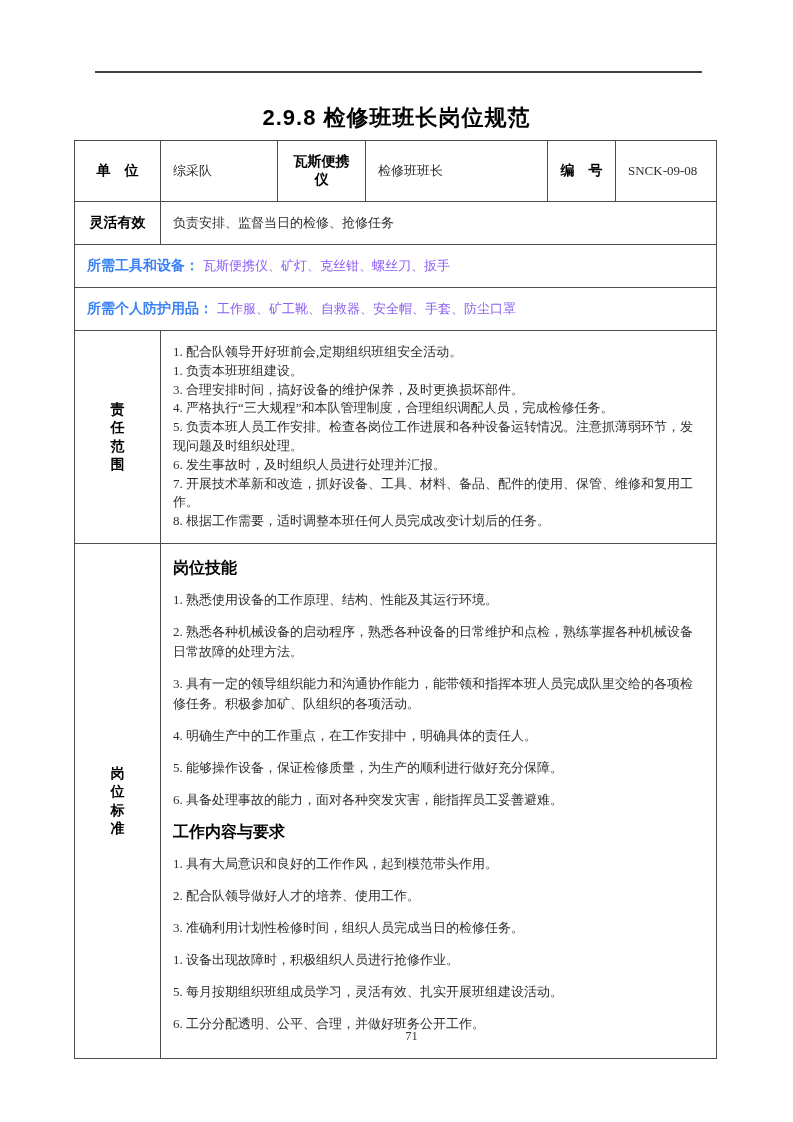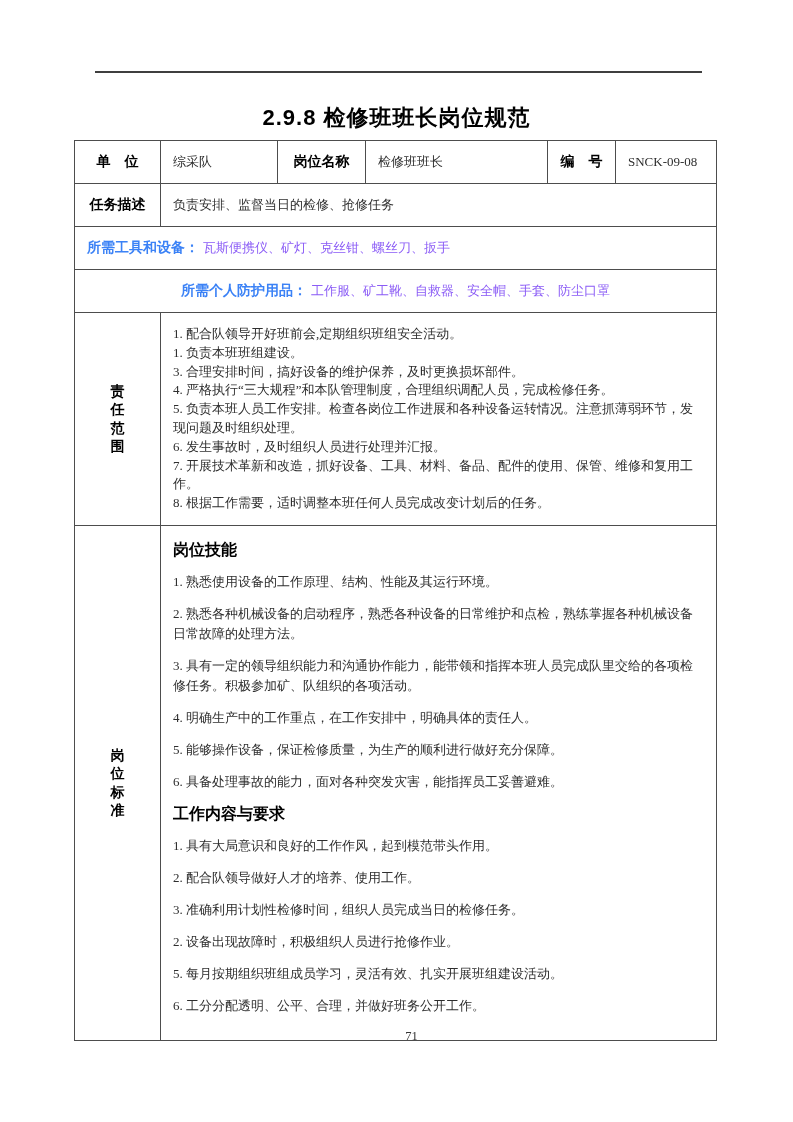--- a/index.html
+++ b/index.html
@@ -11,21 +11,21 @@
   .title{
     position:absolute;top:103px;left:0;width:100%;margin:0;text-align:center;
     font-family:"Liberation Sans","DejaVu Sans",sans-serif;font-weight:bold;
     font-size:22px;letter-spacing:1px;color:#000;
   }
   table.spec{
     position:absolute;left:74px;top:140px;width:642px;height:882px;
     border-collapse:collapse;table-layout:fixed;
   }
   table.spec td{border:1.5px solid #4d4d4d;padding:12px;overflow:hidden;}
-  .r1{height:38px;}.r2{height:35px;}.r3{height:35px;}.r4{height:24px;text-align:center;}
+  .r1{height:38px;}.r2{height:35px;}.r3{height:35px;}.r4{height:24px;}
   .r5{height:80px;}.r6{height:158px;}
   .cell-label{
     font-family:"Liberation Sans","DejaVu Sans",sans-serif;font-weight:bold;
     font-size:14px;text-align:center;vertical-align:middle;color:#000;
   }
   .cell-value{font-size:13px;padding:2px 4px 2px 9px;vertical-align:middle;color:#2e2e2e;}
   .inline-cell{padding:2px 6px 2px 8px;vertical-align:middle;font-size:13px;}
   .inline-label{
     font-family:"Liberation Sans","DejaVu Sans",sans-serif;font-weight:bold;
     font-size:14px;color:#3b82f6;
@@ -66,27 +66,27 @@
         <col style="width:117px">
         <col style="width:88px">
       <col style="width:182px">
         <col style="width:68px">
         <col style="width:101px">
     </colgroup>
     <tbody>
         <tr class="r1">
       <td class="cell-label">单　位</td>
       <td class="cell-value">综采队</td>
-      <td class="cell-label">岗位名称</td>
+      <td class="cell-label">瓦斯便携仪</td>
       <td class="cell-value">检修班班长</td>
       <td class="cell-label">编　号</td>
       <td class="cell-value">SNCK-09-08</td>
     </tr>
     <tr class="r2">
-      <td class="cell-label">任务描述</td>
+      <td class="cell-label">灵活有效</td>
       <td class="cell-value" colspan="5">负责安排、监督当日的检修、抢修任务</td>
     </tr>
     <tr class="r3">
       <td class="inline-cell" colspan="6">
         <span class="inline-label">所需工具和设备：</span><span class="inline-value">瓦斯便携仪、矿灯、克丝钳、螺丝刀、扳手</span>
       </td>
     </tr>
     <tr class="r4">
       <td class="inline-cell" colspan="6">
         <span class="inline-label">所需个人防护用品：</span><span class="inline-value">工作服、矿工靴、自救器、安全帽、手套、防尘口罩</span>
@@ -119,21 +119,21 @@
               <div class="std-item">3. 具有一定的领导组织能力和沟通协作能力，能带领和指挥本班人员完成队里交给的各项检修任务。积极参加矿、队组织的各项活动。</div>
               <div class="std-item">4. 明确生产中的工作重点，在工作安排中，明确具体的责任人。</div>
               <div class="std-item">5. 能够操作设备，保证检修质量，为生产的顺利进行做好充分保障。</div>
               <div class="std-item">6. 具备处理事故的能力，面对各种突发灾害，能指挥员工妥善避难。</div>
             </div>
         <div class="std-heading second">工作内容与要求</div>
         <div>
               <div class="std-item">1. 具有大局意识和良好的工作作风，起到模范带头作用。</div>
               <div class="std-item">2. 配合队领导做好人才的培养、使用工作。</div>
               <div class="std-item">3. 准确利用计划性检修时间，组织人员完成当日的检修任务。</div>
-              <div class="std-item">2. 设备出现故障时，积极组织人员进行抢修作业。</div>
+              <div class="std-item">1. 设备出现故障时，积极组织人员进行抢修作业。</div>
               <div class="std-item">5. 每月按期组织班组成员学习，灵活有效、扎实开展班组建设活动。</div>
               <div class="std-item">6. 工分分配透明、公平、合理，并做好班务公开工作。</div>
             </div>
       </td>
     </tr>
   </tbody>
     </table>
 
   <div class="page-number">71</div>
 

